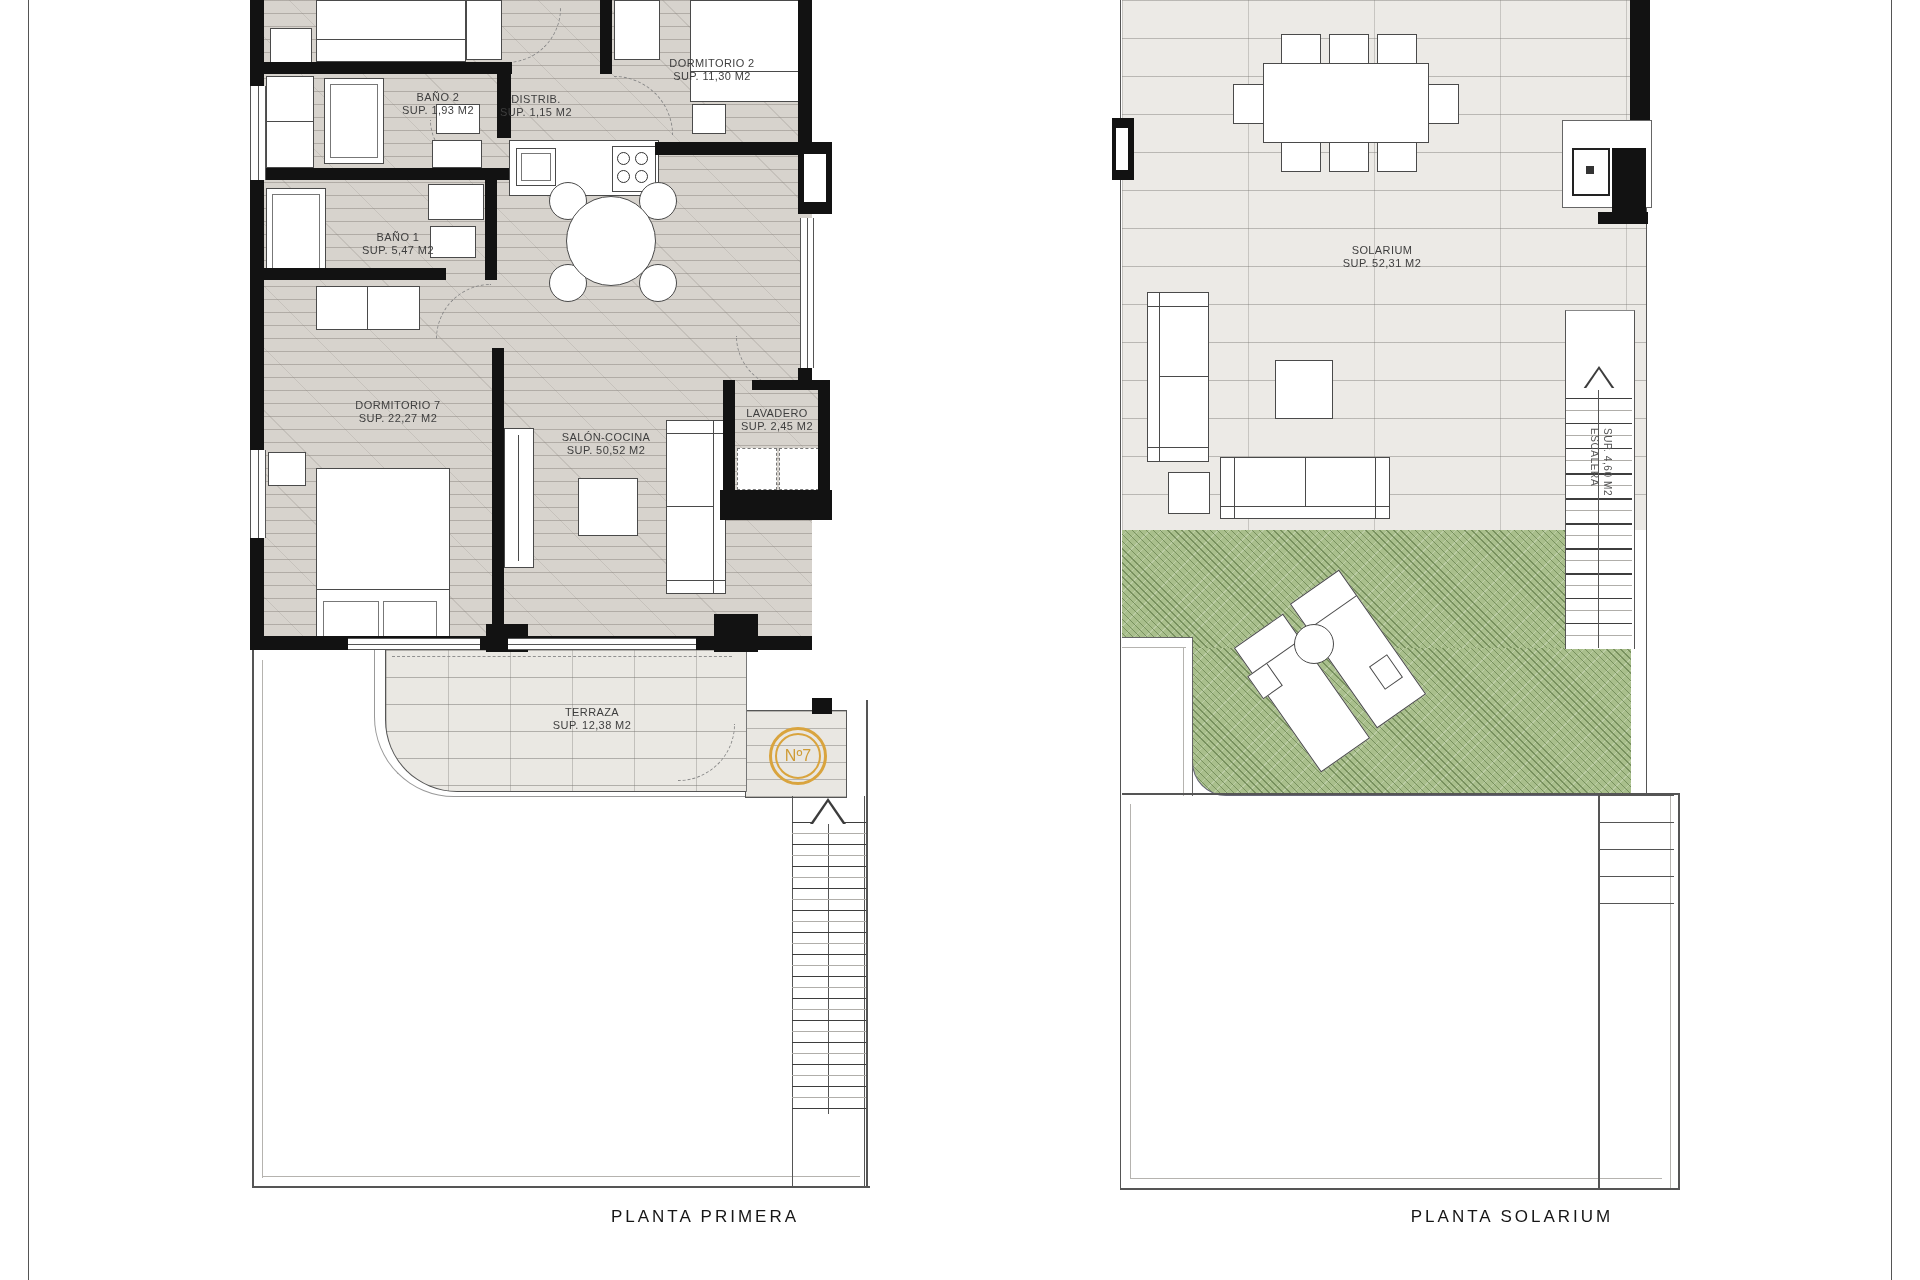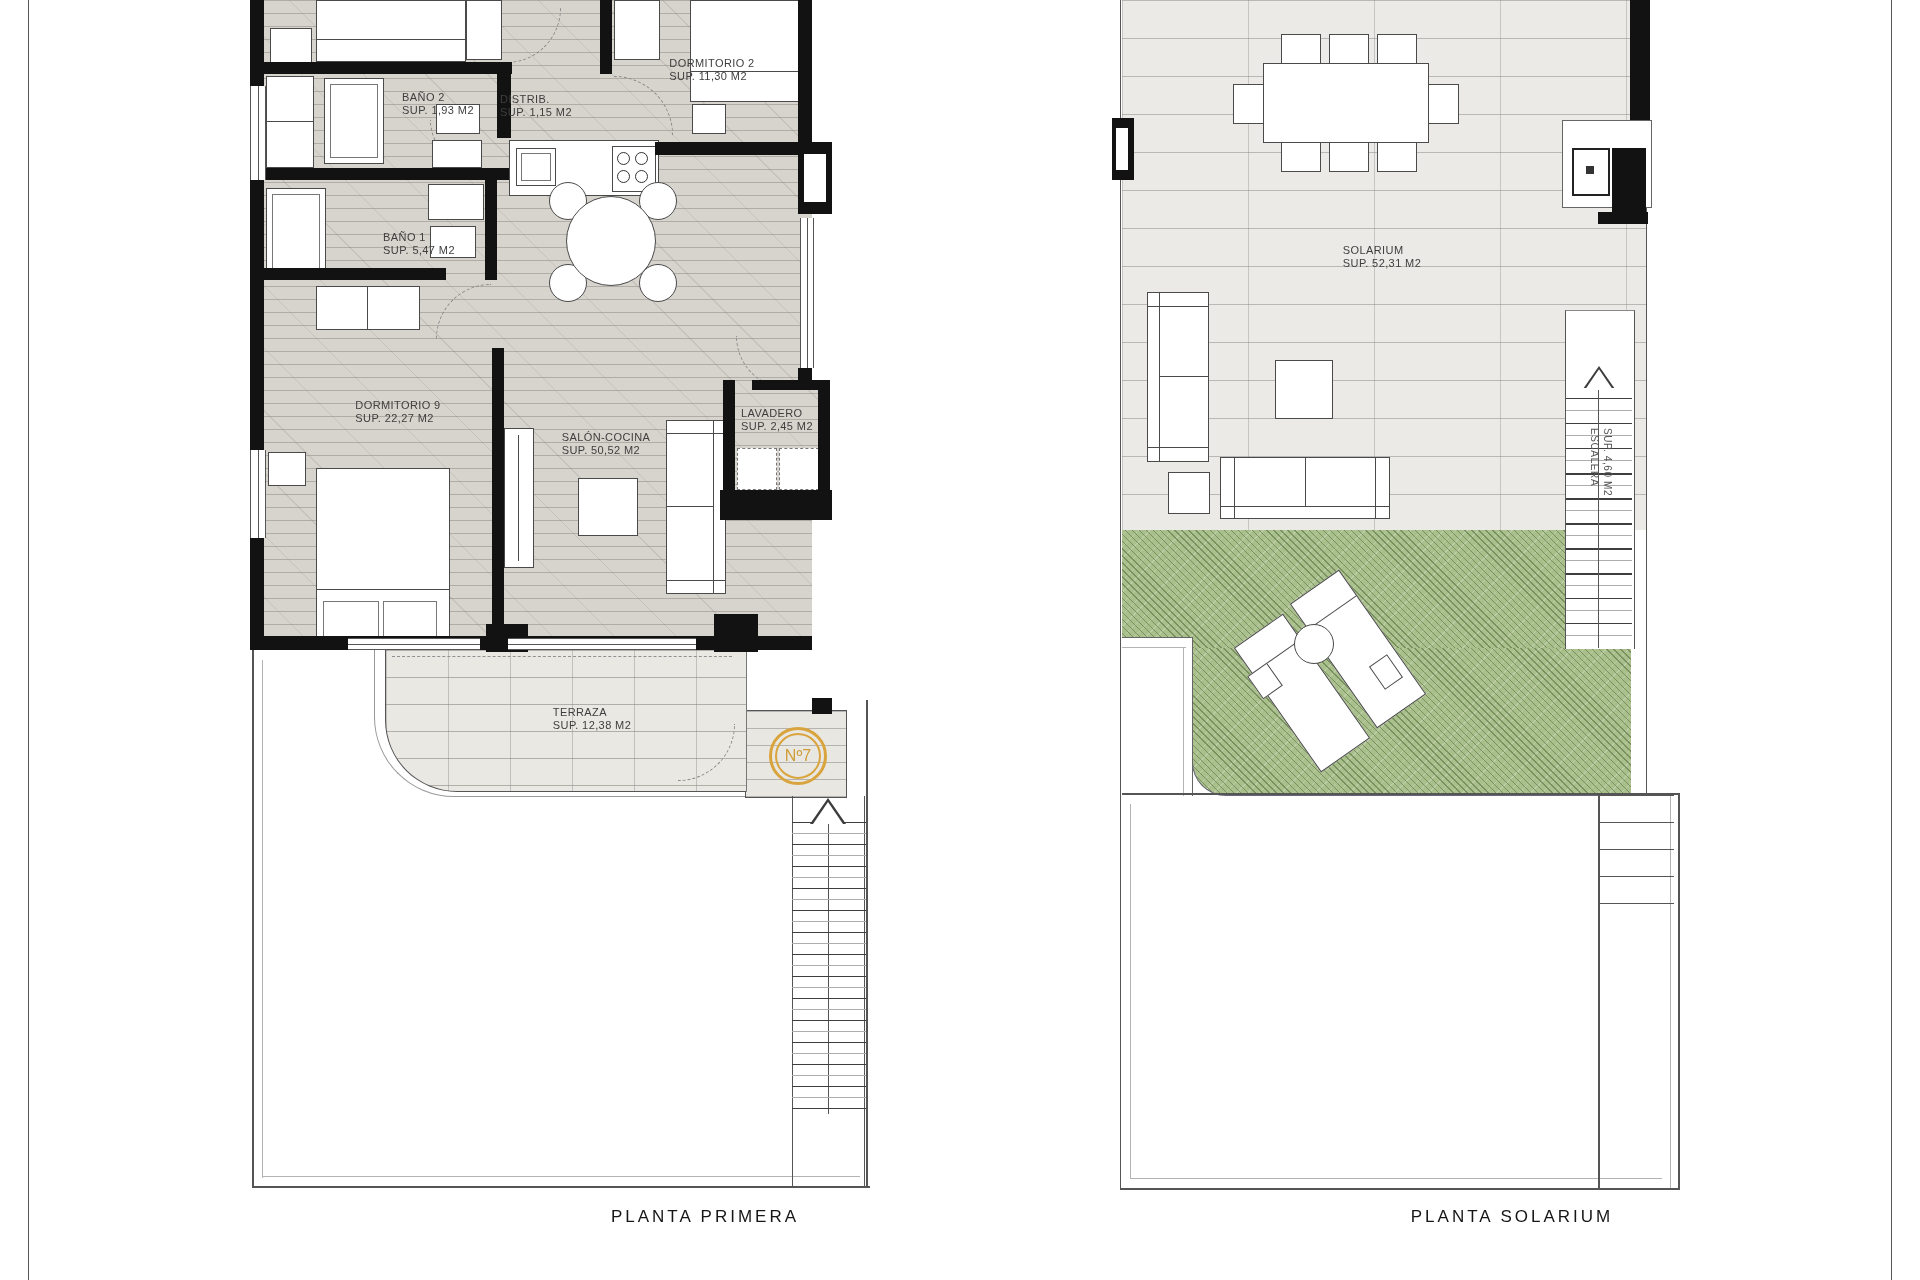--- a/index.html
+++ b/index.html
@@ -34,21 +34,21 @@
   .winH{position:absolute;background:#fff;border-top:1px solid #555;border-bottom:1px solid #555;z-index:22}
   .winH i{position:absolute;top:50%;left:0;right:0;height:1px;background:#555}
   .treads{position:absolute;z-index:7;
     background-image:repeating-linear-gradient(180deg,#3e3e3e 0 1.5px,transparent 1.5px 22px),
                      repeating-linear-gradient(180deg,transparent 0 11px,#b0aeaa 11px 12px,transparent 12px 22px)}
   .treads25{position:absolute;z-index:7;
     background-image:repeating-linear-gradient(180deg,#3e3e3e 0 1.5px,transparent 1.5px 25px),
                      repeating-linear-gradient(180deg,transparent 0 12px,#b0aeaa 12px 13px,transparent 13px 25px)}
   .treads26{position:absolute;z-index:7;
     background-image:repeating-linear-gradient(180deg,#555 0 1.2px,transparent 1.2px 27px)}
-  .lbl{position:absolute;transform:translateX(-50%);font-size:11px;line-height:13px;
+  .lbl{position:absolute;transform:translateX(-50%);text-align:center;font-size:11px;line-height:13px;
        color:#3e3e3e;letter-spacing:.4px;white-space:nowrap;z-index:30}
   .lbl span{display:block}
   .vlbl{position:absolute;writing-mode:vertical-lr;font-size:10px;line-height:13px;color:#555;
         letter-spacing:.6px;z-index:30;white-space:nowrap}
   .vlbl span{display:block}
   .cap{position:absolute;transform:translateX(-50%);font-size:17px;letter-spacing:3px;color:#161616;
        white-space:nowrap;z-index:30}
   .arrow{position:absolute;width:36px;height:26px;z-index:9}
   .arrow b{position:absolute;display:block;width:0;height:0}
   .arrow .o{border-left:18px solid transparent;border-right:18px solid transparent;border-bottom:26px solid #3c3c3c}
@@ -210,26 +210,26 @@
         <span>SUP. 11,30 M2</span>
     </div>
     <div class="lbl" style="left:438px;top:91px">
       <span>BAÑO 2</span>
         <span>SUP. 1,93 M2</span>
     </div>
     <div class="lbl" style="left:536px;top:93px">
       <span>DISTRIB.</span>
         <span>SUP. 1,15 M2</span>
     </div>
-    <div class="lbl" style="left:419px;top:231px">
+    <div class="lbl" style="left:398px;top:231px">
       <span>BAÑO 1</span>
         <span>SUP. 5,47 M2</span>
     </div>
     <div class="lbl" style="left:398px;top:399px">
-      <span>DORMITORIO 9</span>
+      <span>DORMITORIO 7</span>
         <span>SUP. 22,27 M2</span>
     </div>
     <div class="lbl" style="left:606px;top:431px">
       <span>SALÓN-COCINA</span>
         <span>SUP. 50,52 M2</span>
     </div>
     <div class="lbl" style="left:777px;top:407px">
       <span>LAVADERO</span>
         <span>SUP. 2,45 M2</span>
     </div>

